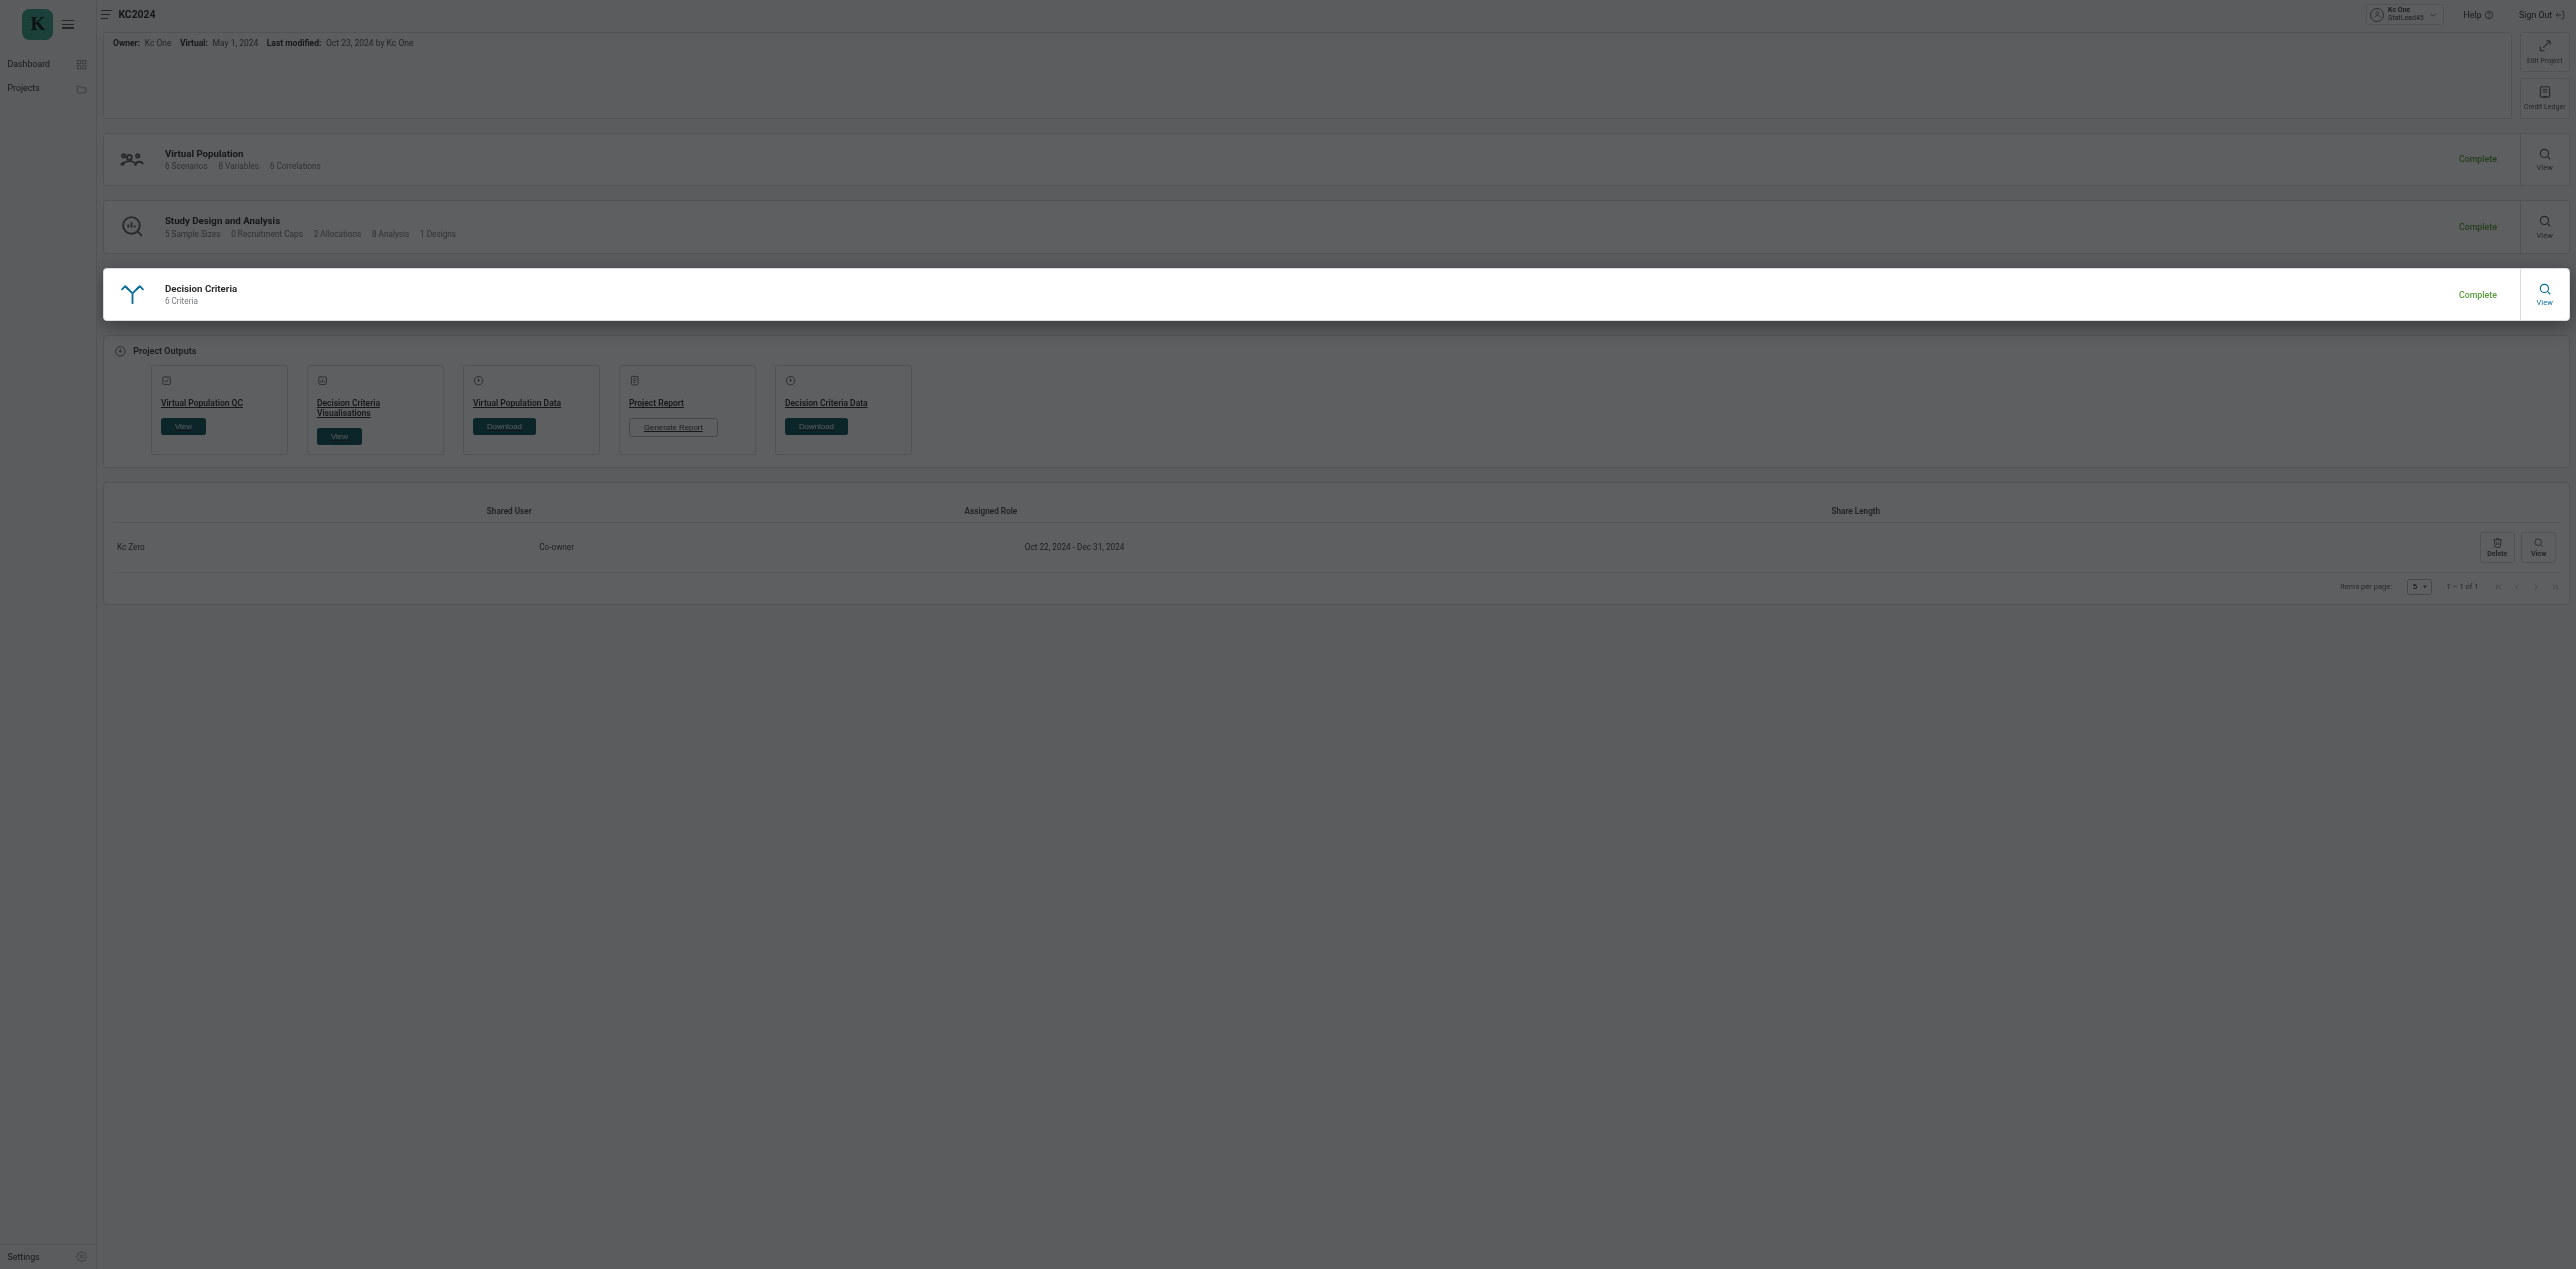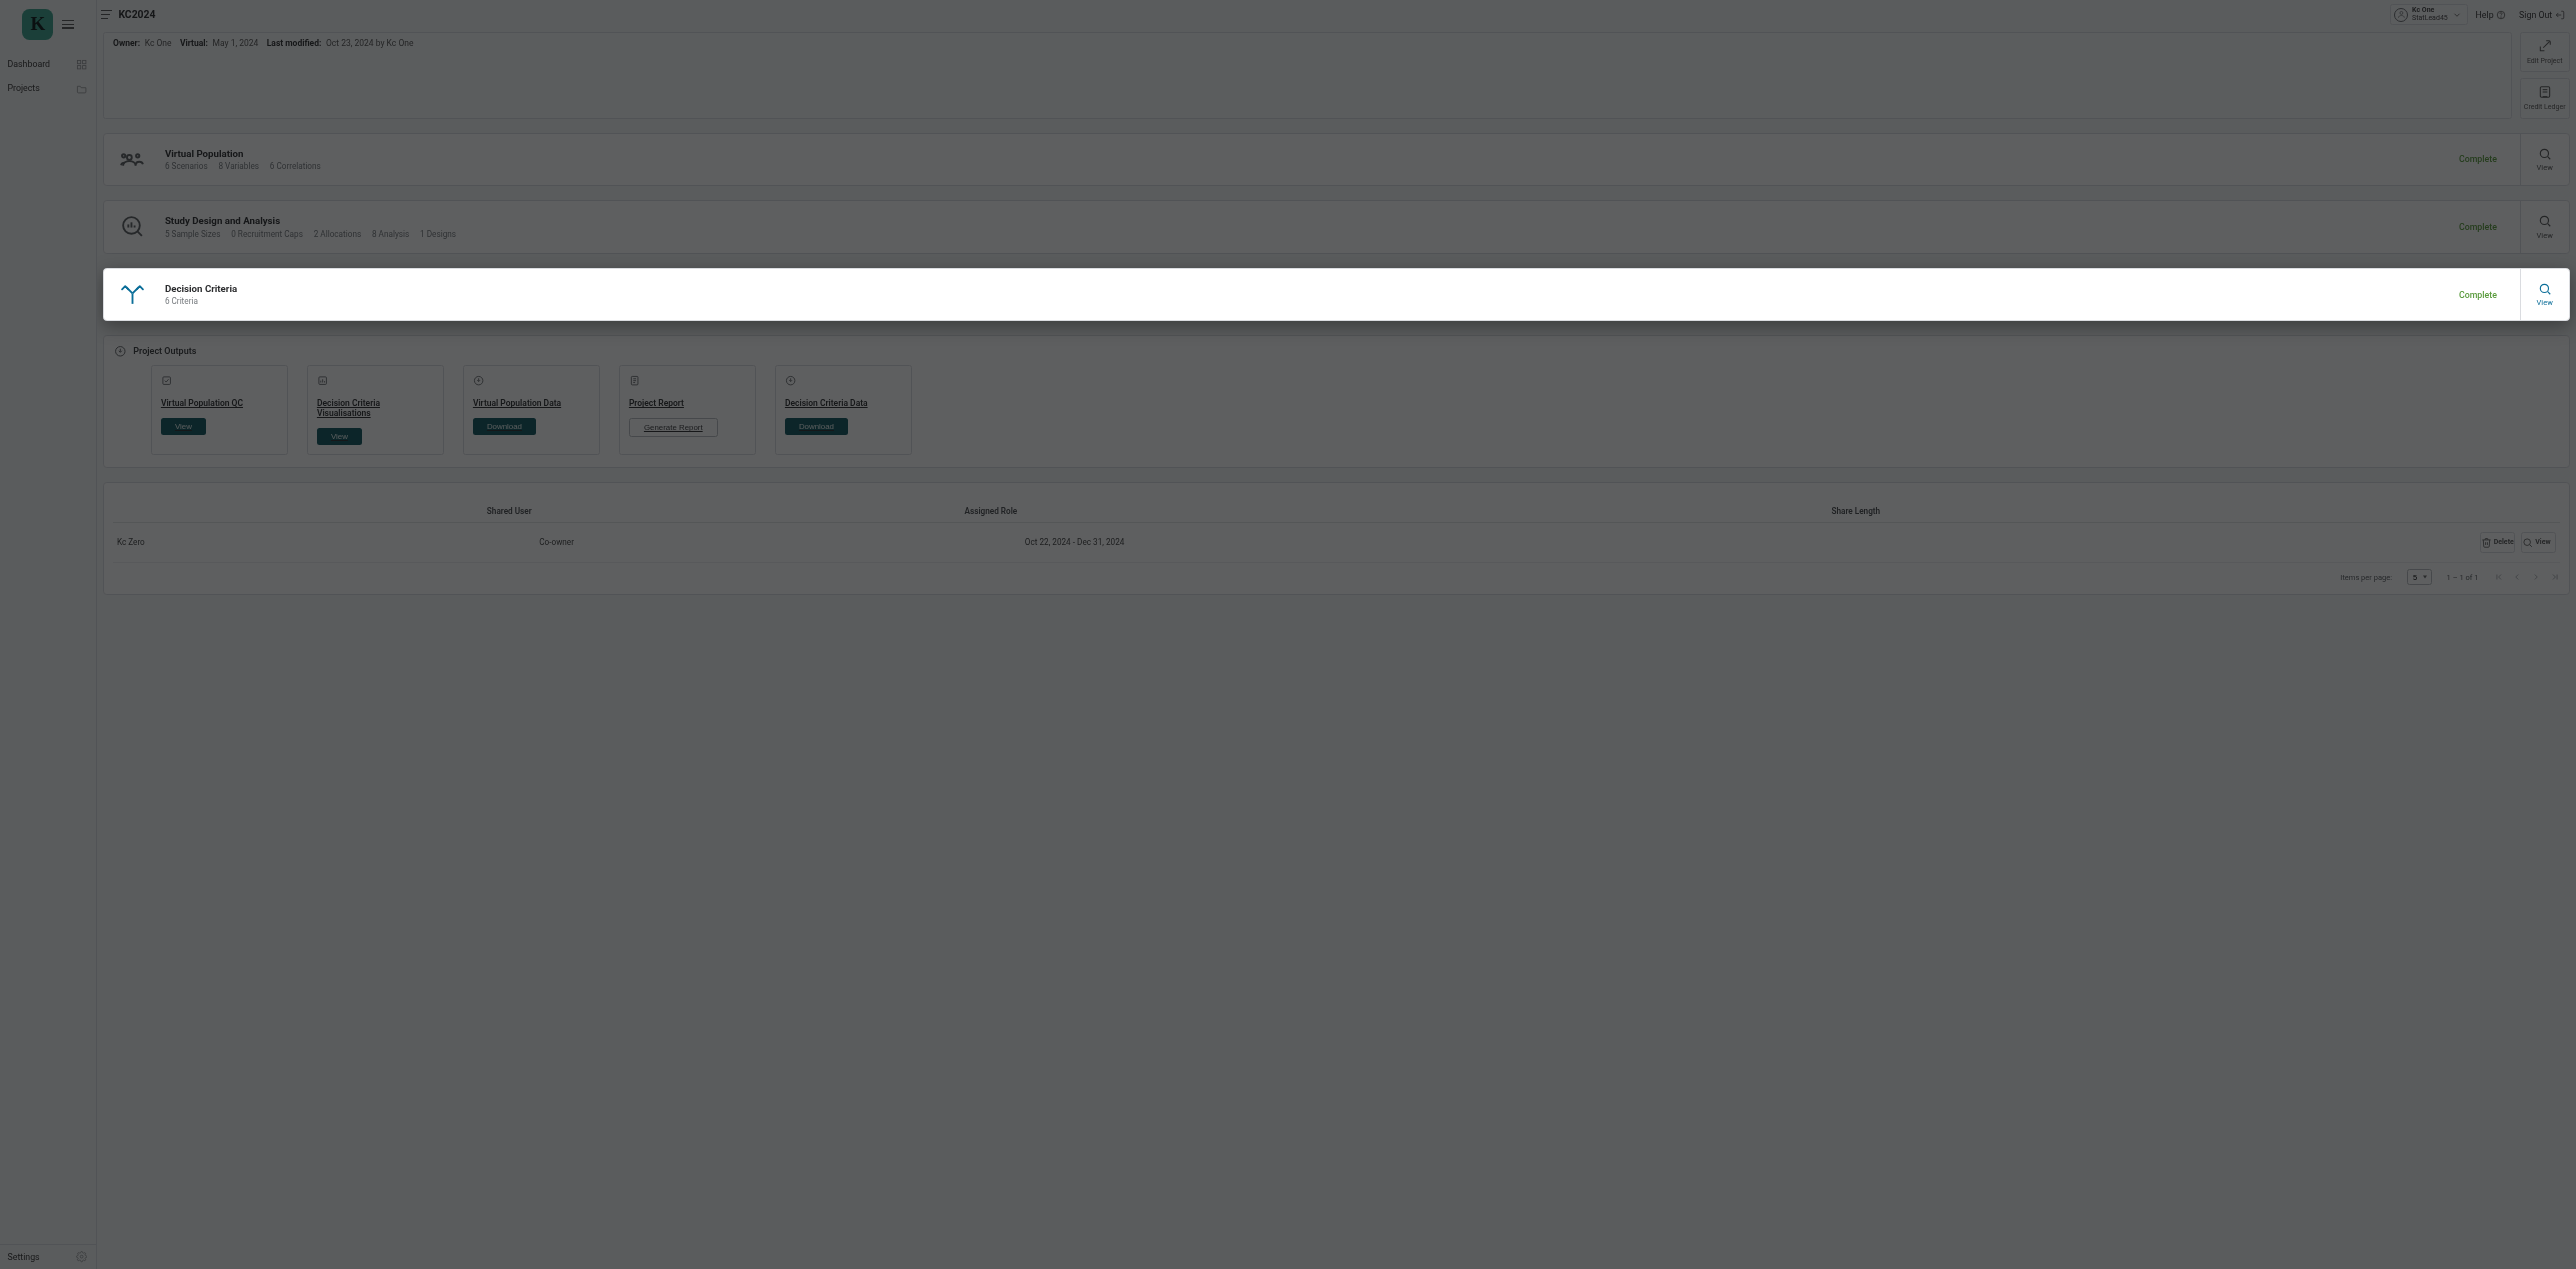--- a/index.html
+++ b/index.html
@@ -37,21 +37,21 @@
 
   
   .topbar{display:flex;align-items:center;gap:7.5px;padding:3.8px 6.3px 3.8px 3.8px;min-height:29px;}
   .topbar-left{display:flex;align-items:center;gap:6.3px;}
   .title-icon{width:11.3px;height:8.8px;display:flex;flex-direction:column;justify-content:space-between;}
   .title-icon span{height:1.3px;background:#555;display:block;}
   .title-icon span:nth-child(1){width:11.3px;}
   .title-icon span:nth-child(2){width:8.8px;}
   .title-icon span:nth-child(3){width:7px;}
   .page-title{font-weight:700;font-size:10.4px;color:#2b2c2e;}
-  .topbar-right{margin-left:auto;display:flex;align-items:stretch;gap:3px;}
+  .topbar-right{margin-left:auto;display:flex;align-items:stretch;gap:15px;}
   .user-chip{display:flex;align-items:center;gap:3.8px;border:0.6px solid var(--line);border-radius:2.5px;padding:1.9px 5px 1.9px 3.8px;background:#f7f8f9;cursor:pointer;}
   .avatar{width:14px;height:14px;border:1.3px solid #6a6d71;border-radius:50%;display:flex;align-items:center;justify-content:center;}
   .avatar svg{width:8.8px;height:8.8px;fill:none;stroke:#6a6d71;stroke-width:2;}
   .user-text{display:flex;flex-direction:column;line-height:1.05;font-size:7px;color:#444;}
   .user-text .u1{font-weight:700;}
   .chev-down{width:10px;height:10px;stroke:#555;}
   .top-plain{display:flex;align-items:center;gap:2.5px;padding:0 5px;font-size:8.8px;color:#333;cursor:pointer;}
 
   
   .content{padding:2.5px 6.3px 8.8px 6.3px;}
@@ -97,21 +97,21 @@
   
   .contrib{margin-top:14px;border:0.6px solid var(--line);border-radius:3.8px;background:#fff;padding:7.5px 8.8px 8.8px;}
   .contrib-head{display:flex;align-items:center;gap:6.3px;}
   .contrib-head .ch-title{font-size:9px;font-weight:600;color:#3a3b3d;}
   .contrib-head svg{width:12.6px;height:12.6px;stroke:#5b5e61;fill:none;stroke-width:1.8;}
   .share-btn{margin-left:auto;background:var(--btn-teal);color:#e9f2f2;border:none;border-radius:2.5px;padding:3.8px 8.8px;font-size:7.9px;cursor:pointer;}
   .ctable{width:100%;margin-top:8.8px;border-collapse:collapse;font-size:8.2px;color:#444;}
   .ctable th{font-weight:600;text-align:right;padding:6.3px 3.8px;color:#4a4c4f;border-bottom:0.6px solid #e1e3e5;}
   .ctable td{padding:8.8px 3.8px;border-bottom:0.6px solid #eceef0;vertical-align:middle;}
   .row-actions{display:flex;gap:6.3px;justify-content:flex-end;}
-  .rbtn{border:0.6px solid var(--line);border-radius:2.5px;background:#fff;width:35px;display:flex;flex-direction:row;align-items:center;gap:1.9px;padding:3.8px 0;font-size:7px;color:#555;cursor:pointer;font-weight:bold;}
+  .rbtn{border:0.6px solid var(--line);border-radius:2.5px;background:#fff;width:35px;display:flex;flex-direction:column;align-items:center;gap:1.9px;padding:3.8px 0;font-size:7px;color:#555;cursor:pointer;font-weight:bold;}
   .rbtn svg{width:11.3px;height:11.3px;stroke:#555;fill:none;stroke-width:1.8;}
 
   
   .pager{display:flex;align-items:center;justify-content:flex-end;gap:15px;margin-top:6.3px;font-size:7.5px;color:#5a5d60;}
   .pager select{border:0.6px solid #b9bcc0;border-radius:2.5px;padding:2.5px 12.6px 2.5px 5px;font-size:7.5px;background:#fff;appearance:none;}
   .sel-wrap{position:relative;display:inline-block;}
   .sel-wrap::after{content:"";position:absolute;right:5px;top:50%;width:0;height:0;border-left:2.5px solid transparent;border-right:2.5px solid transparent;border-top:3.1px solid #666;transform:translateY(-50%);pointer-events:none;}
   .pager .pnav{display:flex;gap:8.8px;}
   .pager .pnav svg{width:10px;height:10px;stroke:#9c9fa3;fill:none;stroke-width:2;cursor:pointer;}
 

